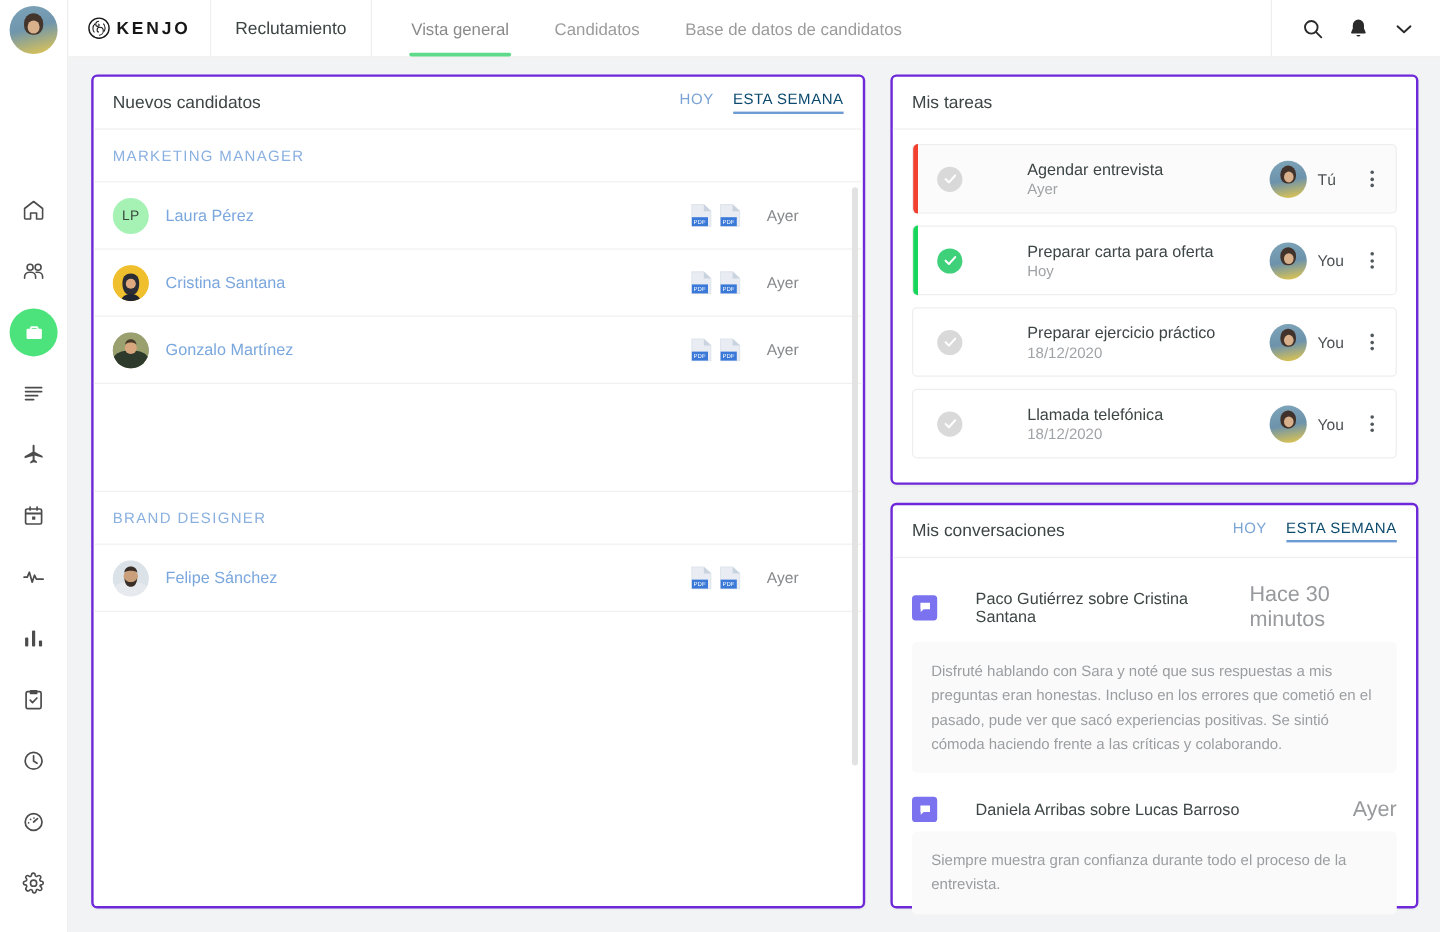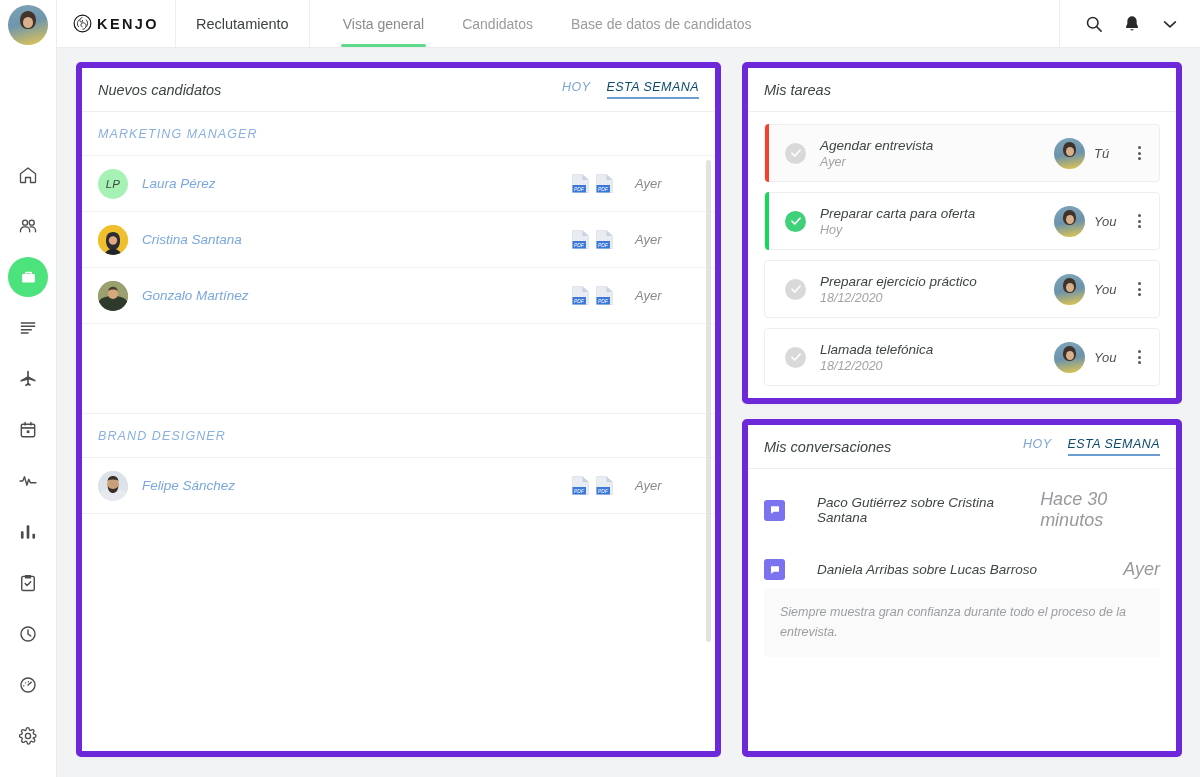--- a/index.html
+++ b/index.html
@@ -73,22 +73,22 @@
     margin-left: auto; display: flex; align-items: center; gap: 18px;
     padding: 0 20px 0 24px; border-left: 1px solid #efefef; height: 100%;
   }
   .top-icon { width: 20px; height: 20px; color: #2a2a2a; cursor: pointer; display: block; }
   .top-icon svg { width: 100%; height: 100%; display: block; }
 
   
   #main { position: absolute; left: 57px; top: 48px; width: 1143px; height: 729px; }
 
   .card {
-    position: absolute; background: #fff; border: 6px solid #6d28d9;
-    border-radius: 5px; box-shadow: 0 1px 2px rgba(0,0,0,0.035); font-style: italic;
+    position: absolute; background: #fff; border: 2px solid #6d28d9;
+    border-radius: 5px; box-shadow: 0 1px 2px rgba(0,0,0,0.035);
   }
   .card-head {
     height: 44px; display: flex; align-items: center;
     padding: 0 16px; border-bottom: 1px solid #eeeeee;
   }
   .card-title { font-size: 14.5px; color: #3d4545; }
   .range-tabs { margin-left: auto; display: flex; align-items: center; gap: 16px; }
   .range-tab {
     font-size: 12.5px; letter-spacing: .45px; color: #7ba4d6; cursor: pointer;
     padding-bottom: 3px; border-bottom: 2px solid transparent;
@@ -121,21 +121,21 @@
     position: absolute; right: 4px; top: 48px; width: 5px; height: 482px;
     background: #e2e2e2; border-radius: 3px; cursor: pointer;
   }
 
   
   #card-tasks { left: 685px; top: 14px; width: 440px; height: 342px; }
   #task-list { padding: 12px 16px 14px 16px; display: flex; flex-direction: column; gap: 10px; }
   .task-row {
     position: relative; height: 58px; border: 1px solid #eeeeee; border-radius: 4px;
     display: flex; align-items: center; padding-left: 20px; padding-right: 12px;
-    background: #fff; cursor: pointer;
+    background: #fff; cursor: pointer; gap: 40px;
   }
   .task-row.urgent { background: #fbfbfb; }
   .task-flag {
     position: absolute; left: 0; top: -1px; bottom: -1px; width: 4px;
     border-radius: 4px 0 0 4px;
   }
   .task-check {
     width: 21px; height: 21px; border-radius: 50%; background: #d9d9d9; flex: none;
     display: flex; align-items: center; justify-content: center; cursor: pointer;
   }
@@ -531,20 +531,21 @@
 
       <div class="conv-head">
         <span class="conv-icon">
           <svg viewBox="0 0 24 24" fill="currentColor">
               <path d="M4 4.5h16v11H9.5L4.5 20v-4.5H4z"></path>
             </svg>
         </span>
         <span class="conv-subject">Paco Gutiérrez sobre Cristina Santana</span>
         <span class="conv-time">Hace 30 minutos</span>
       </div>
+      <div class="conv-body">Disfruté hablando con Sara y noté que sus respuestas a mis preguntas eran honestas. Incluso en los errores que cometió en el pasado, pude ver que sacó experiencias positivas. Se sintió cómoda haciendo frente a las críticas y colaborando.</div>
 
       <div class="conv-head" style="padding-top:20px">
         <span class="conv-icon">
           <svg viewBox="0 0 24 24" fill="currentColor">
               <path d="M4 4.5h16v11H9.5L4.5 20v-4.5H4z"></path>
             </svg>
         </span>
         <span class="conv-subject">Daniela Arribas sobre Lucas Barroso</span>
         <span class="conv-time">Ayer</span>
       </div>

